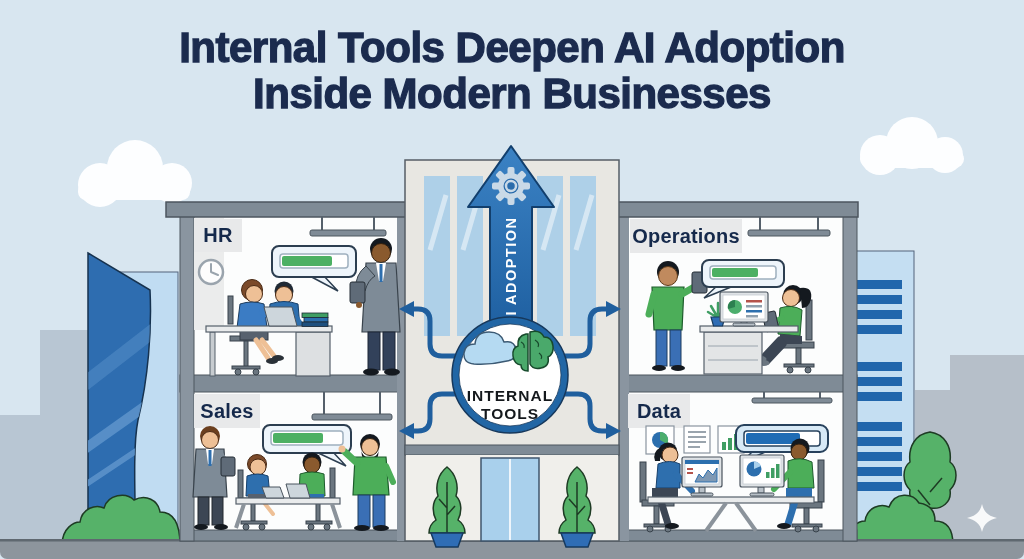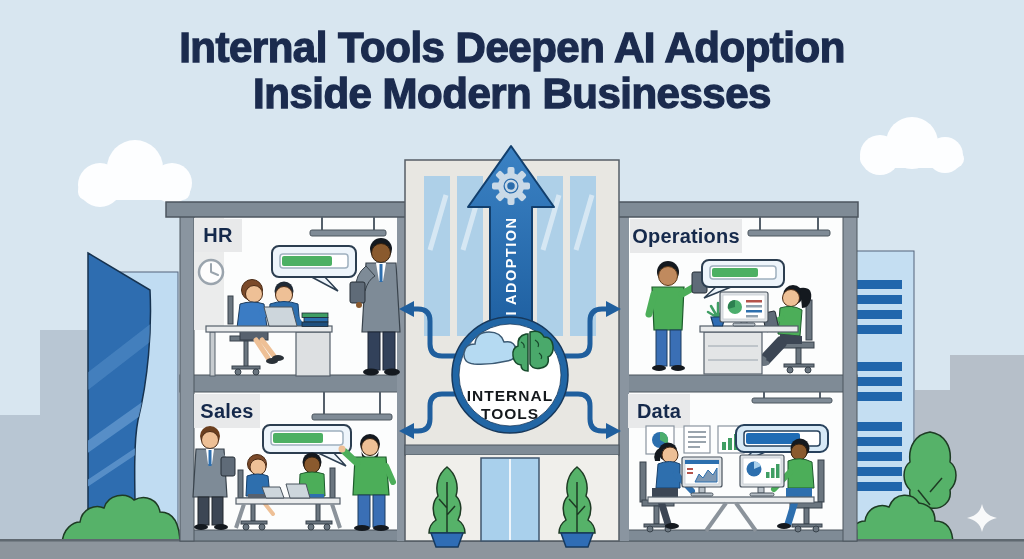--- a/index.html
+++ b/index.html
@@ -1,16 +1,16 @@
 <!DOCTYPE html>
 <html><head>
 <meta charset="utf-8">
 <style>
   html,body{margin:0;padding:0;background:#d8e6f0;}
-  .stage{position:relative;width:1024px;height:559px;overflow:hidden;}
+  .stage{position:relative;width:1024px;height:559px;overflow:hidden;border-radius:7px;}
   svg{display:block;}
   text{font-family:"Liberation Sans","DejaVu Sans",sans-serif;}
   .title-line{font-size:42px;font-weight:bold;fill:#1b2b4e;stroke:#1b2b4e;stroke-width:1.3;letter-spacing:-0.5px;}
   .room-label{font-size:20px;font-weight:bold;fill:#15294b;letter-spacing:0.2px;}
   .arrow-label{font-size:14.5px;font-weight:bold;fill:#ffffff;letter-spacing:1.5px;}
   .hub-label{font-size:15.5px;font-weight:bold;fill:#14181c;letter-spacing:1px;}
 </style>
 </head>
 <body>
 

